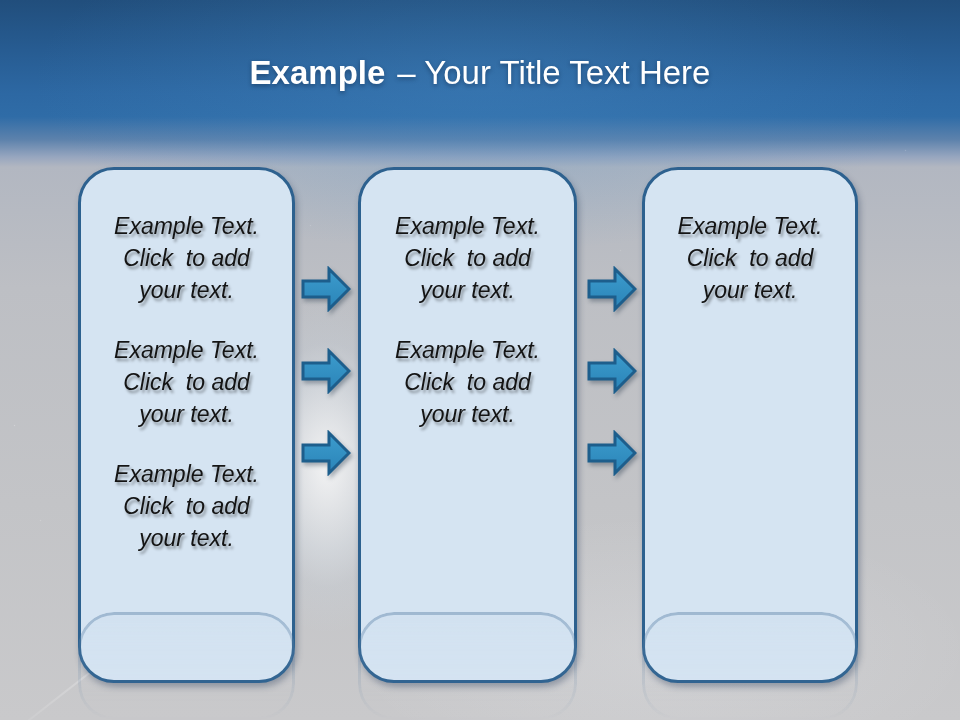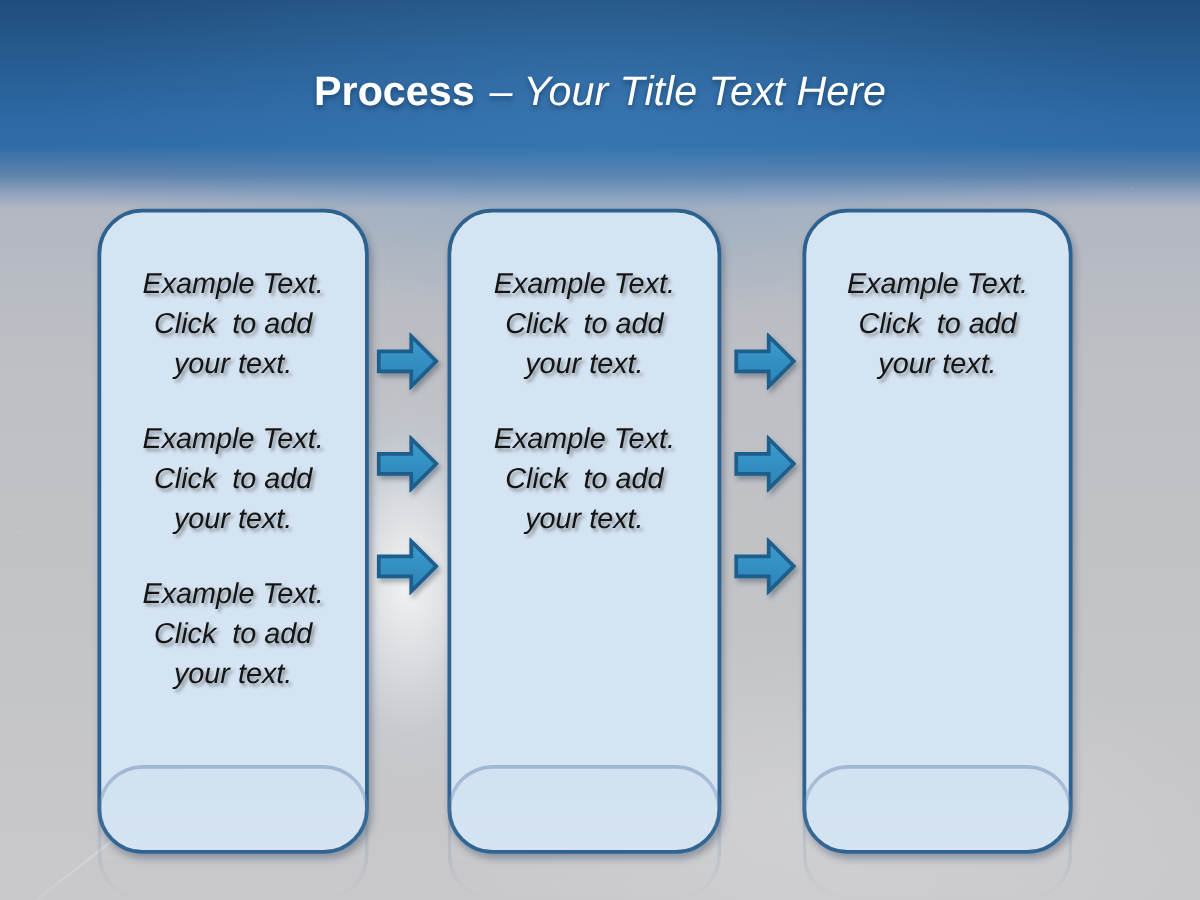--- a/index.html
+++ b/index.html
@@ -31,21 +31,21 @@
       905px 150px 1px rgba(255,255,255,.35),
       620px 250px 1px rgba(255,255,255,.30);
   }
   .title{
     position:absolute;left:0;top:52px;width:960px;margin:0;
     text-align:center;color:#ffffff;font-weight:normal;
     font-size:33px;line-height:42px;
     text-shadow:0 2px 4px rgba(10,30,60,0.45);
   }
   .t-bold{font-weight:bold;}
-  .t-rest{margin-left:12px;font-weight:400;font-style:italic;}
+  .t-rest{margin-left:12px;font-weight:400;}
   .box{
     position:absolute;top:167px;height:516px;box-sizing:border-box;
     background:#d5e4f2;border:3px solid #2d618f;border-radius:36px;
     box-shadow:2px 4px 6px rgba(30,50,80,0.35);
     padding:40px 12px 0 12px;
   }
   .box1{left:78px;width:217px;}
   .box2{left:358px;width:219px;}
   .box3{left:642px;width:216px;}
   .para{
@@ -69,21 +69,21 @@
   .ref3{left:642px;width:216px;}
 </style>
 </head>
 <body>
 
 <div class="slide">
 
   <div class="streak"></div>
   <div class="stars"></div>
 
-  <h1 class="title"><span class="t-bold">Process</span><span class="t-rest">– Your Title Text Here</span></h1>
+  <h1 class="title"><span class="t-bold">Example</span><span class="t-rest">– Your Title Text Here</span></h1>
 
   <div class="box box1">
     <p class="para">
       <span class="tline">Example Text.</span>
       <span class="tline">Click  to add</span>
       <span class="tline">your text.</span>
     </p>
     <p class="para">
       <span class="tline">Example Text.</span>
       <span class="tline">Click  to add</span>

